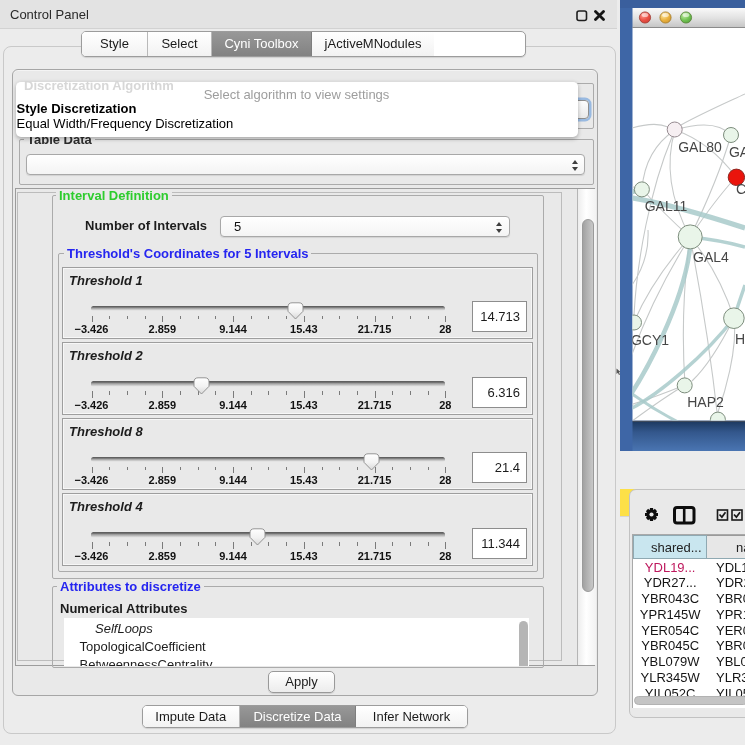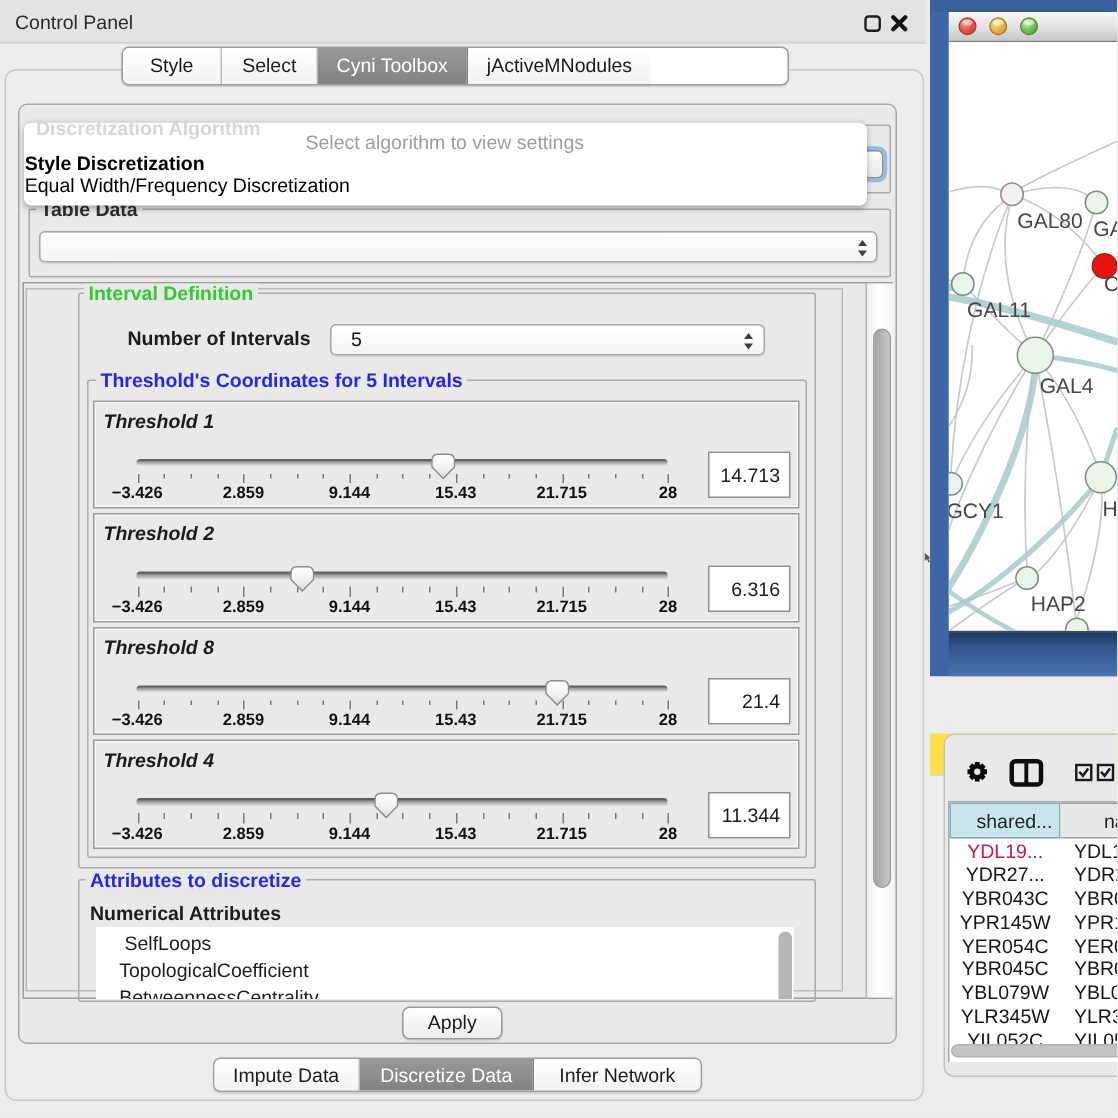--- a/index.html
+++ b/index.html
@@ -271,21 +271,21 @@
     </linearGradient>
         </defs>
       </svg>
   <div class="tfield">11.344</div>
 </div>
 
   <div class="group" style="left:52px;top:586px;width:489.5px;height:79.5px;"></div>
   <div class="gtitle" style="left:57px;top:579.5px;color:#2525f0;">Attributes to discretize</div>
   <div class="abs" style="left:60px;top:600.5px;font-weight:bold;">Numerical Attributes</div>
   <div class="abs" style="left:64px;top:617.5px;width:452px;height:48px;background:#fff;overflow:hidden;">
-    <div style="position:absolute;left:19px;top:3.5px;">SelfLoops</div>
+    <div style="position:absolute;left:31px;top:3.5px;font-style:italic;">SelfLoops</div>
     <div style="position:absolute;left:15.5px;top:21.5px;">TopologicalCoefficient</div>
     <div style="position:absolute;left:15.5px;top:39.5px;">BetweennessCentrality</div>
   </div>
   <div class="abs" style="left:516px;top:617.5px;width:13px;height:48px;background:#fff;"></div>
   <div class="abs" style="left:518.5px;top:621px;width:9px;height:45px;border-radius:5px 5px 0 0;background:#b5b5b5;"></div>
 
   <div class="btn" style="left:268px;top:671px;width:65px;height:20px;line-height:19px;">Apply</div>
 
   <div class="abs tabbar" style="left:141.5px;top:704.5px;width:324.5px;height:21px;">
     <div class="seg" style="width:97.5px;">Impute Data</div>

